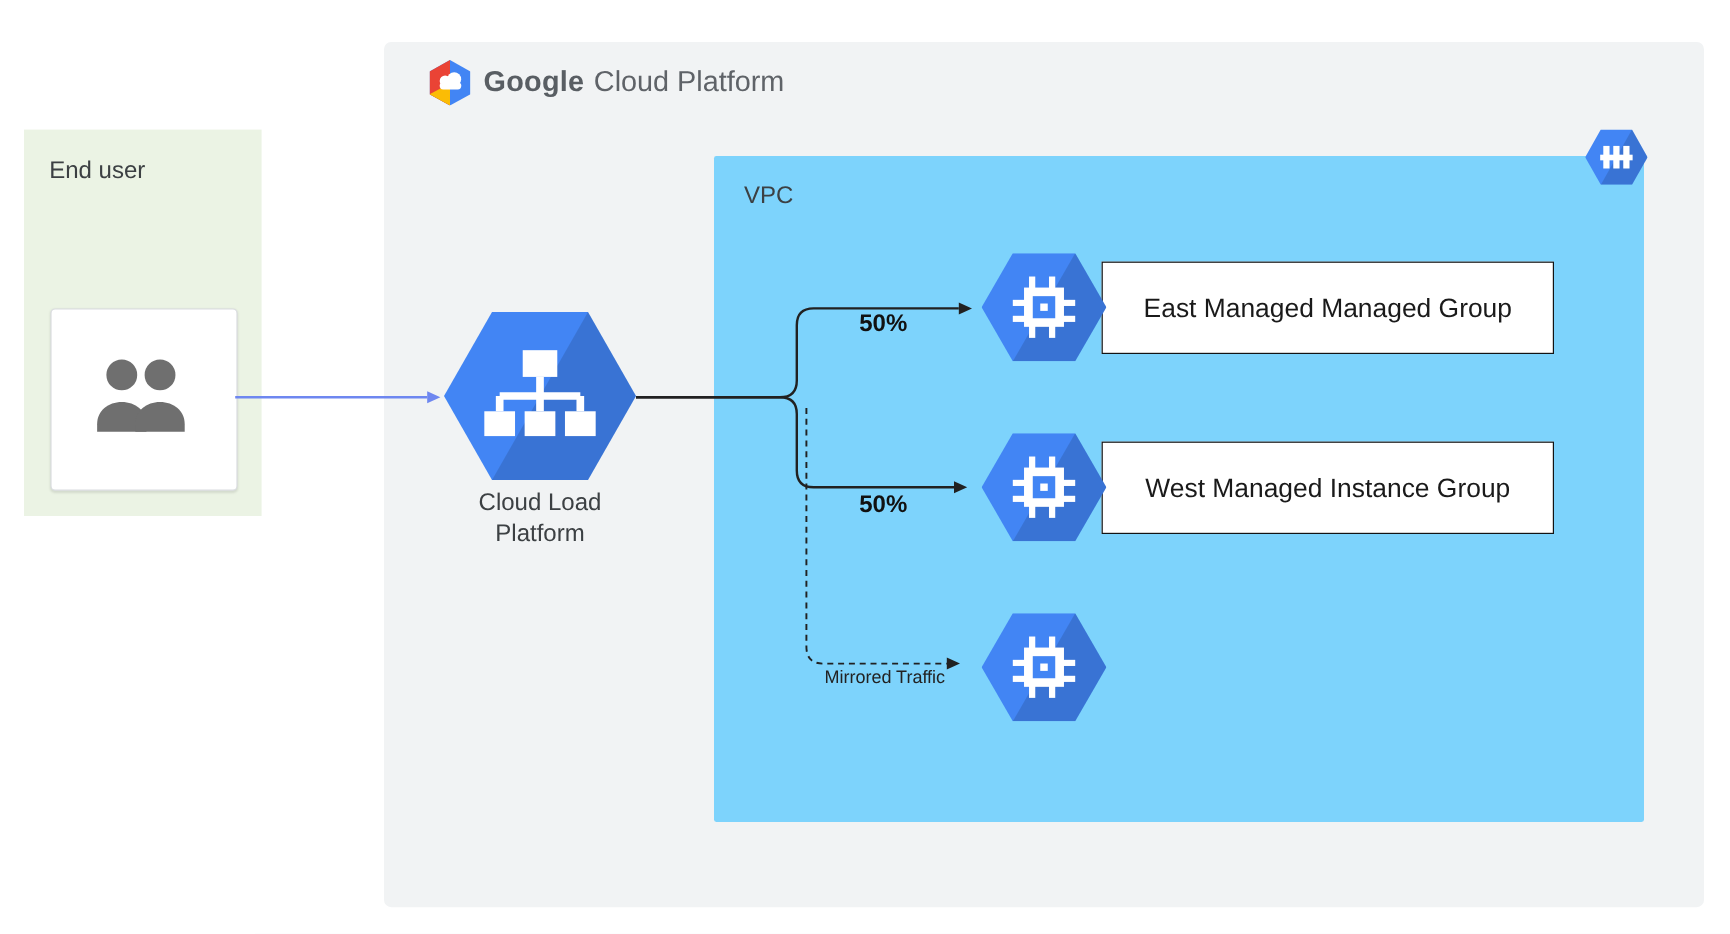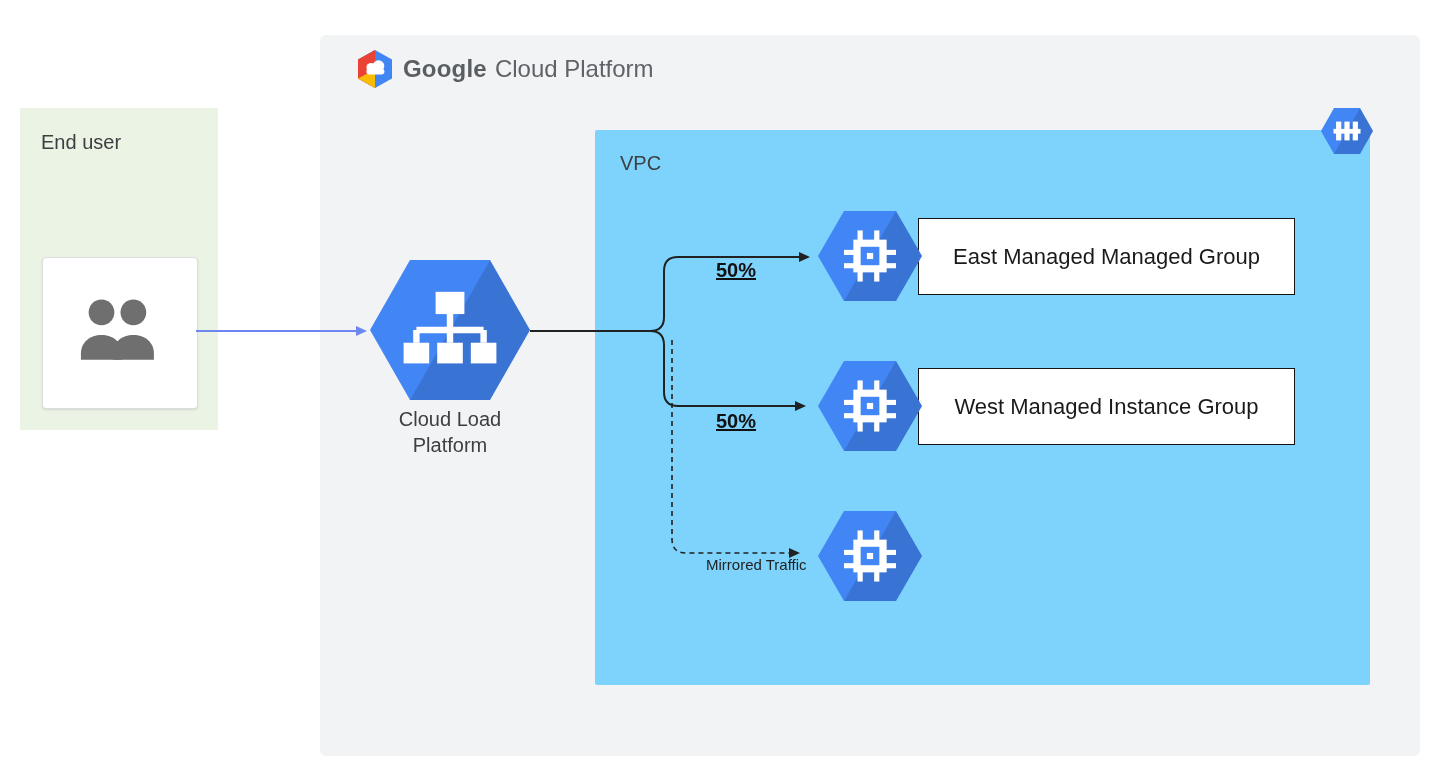--- a/index.html
+++ b/index.html
@@ -41,22 +41,22 @@
     border: 1.6px solid #141414; box-sizing: border-box;
     display: flex; align-items: center; justify-content: center;
     font-size: 22px; color: #1a1a1a; z-index: 3; white-space: nowrap;
   }
 
   
   .connectors { left: 0; top: 0; z-index: 2; pointer-events: none; }
 
   
   .edge-label { z-index: 5; color: #111; }
-  .edge-label.pct { font-size: 20px; font-weight: 700; text-decoration: underline; }
-  .edge-label.mirrored { font-size: 15px; font-weight: 400; color: #222; margin-left: 19px; }
+  .edge-label.pct { font-size: 20px; font-weight: 700; }
+  .edge-label.mirrored { font-size: 15px; font-weight: 400; color: #222; }
 </style>
 </head>
 <body>
 
 <div class="canvas">
 
   <div class="abs gcp-box"></div>
 
   <div class="abs gcp-logo">
     <svg width="34" height="38" viewBox="0 0 34 38">

